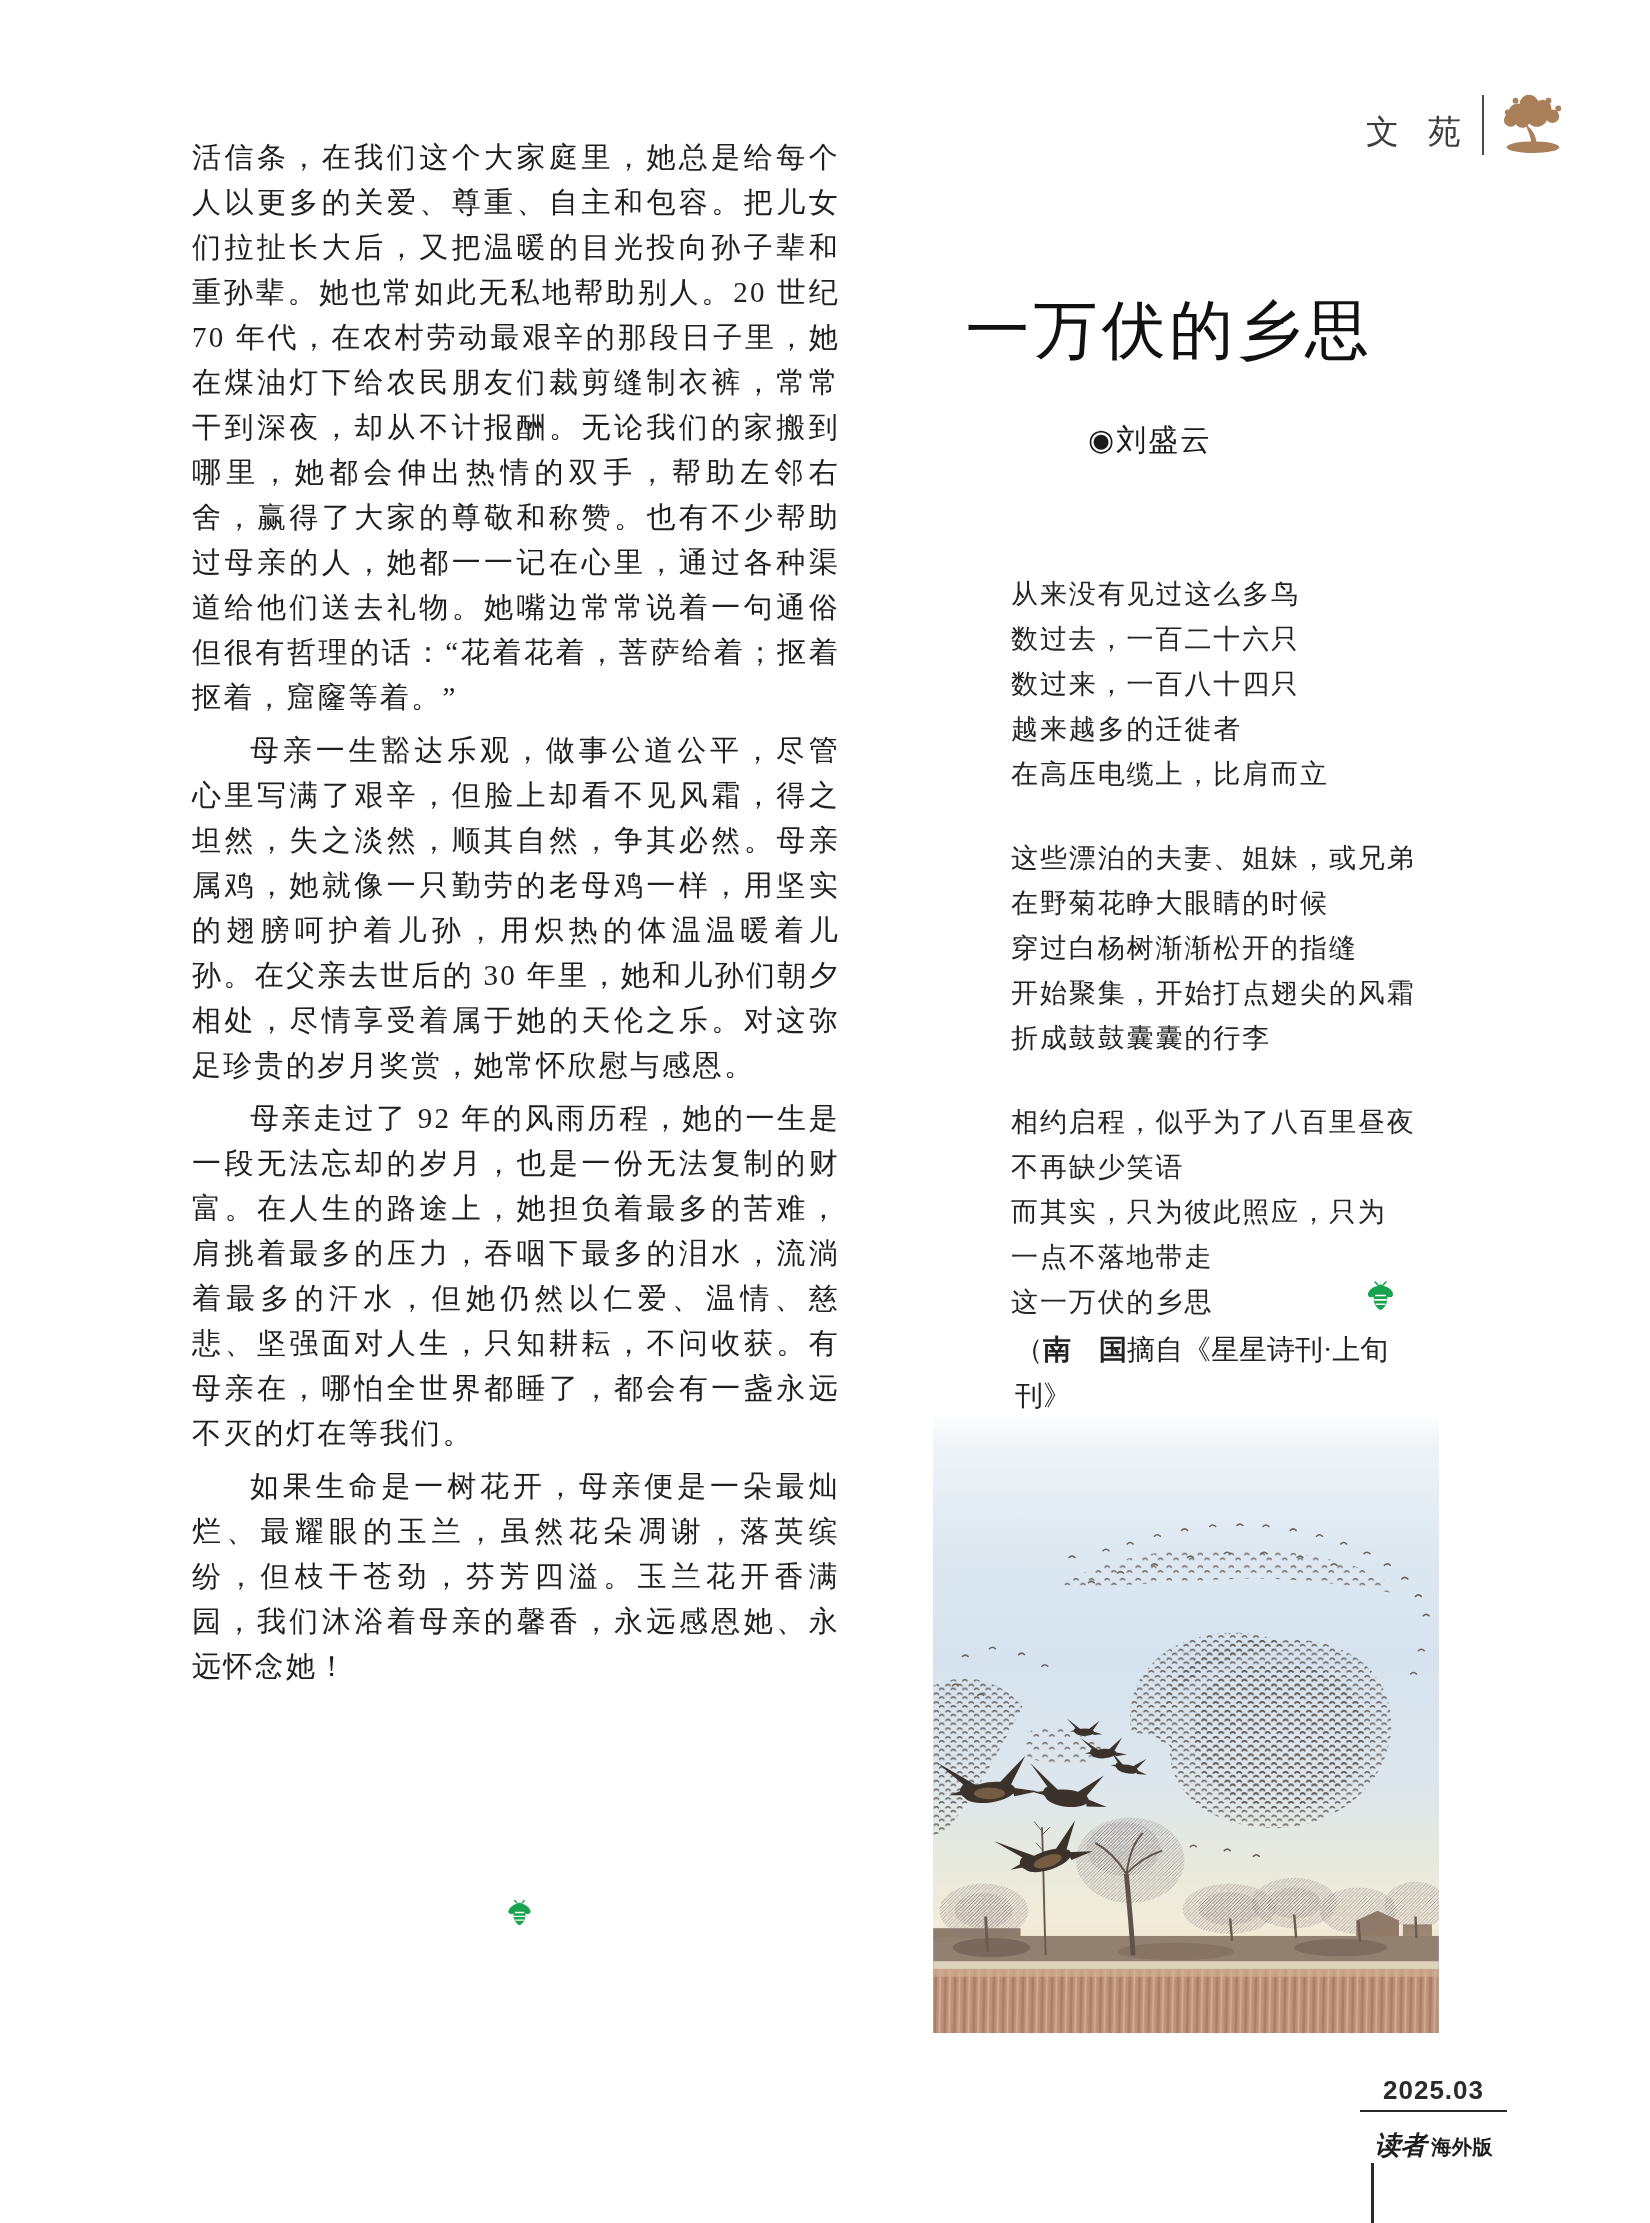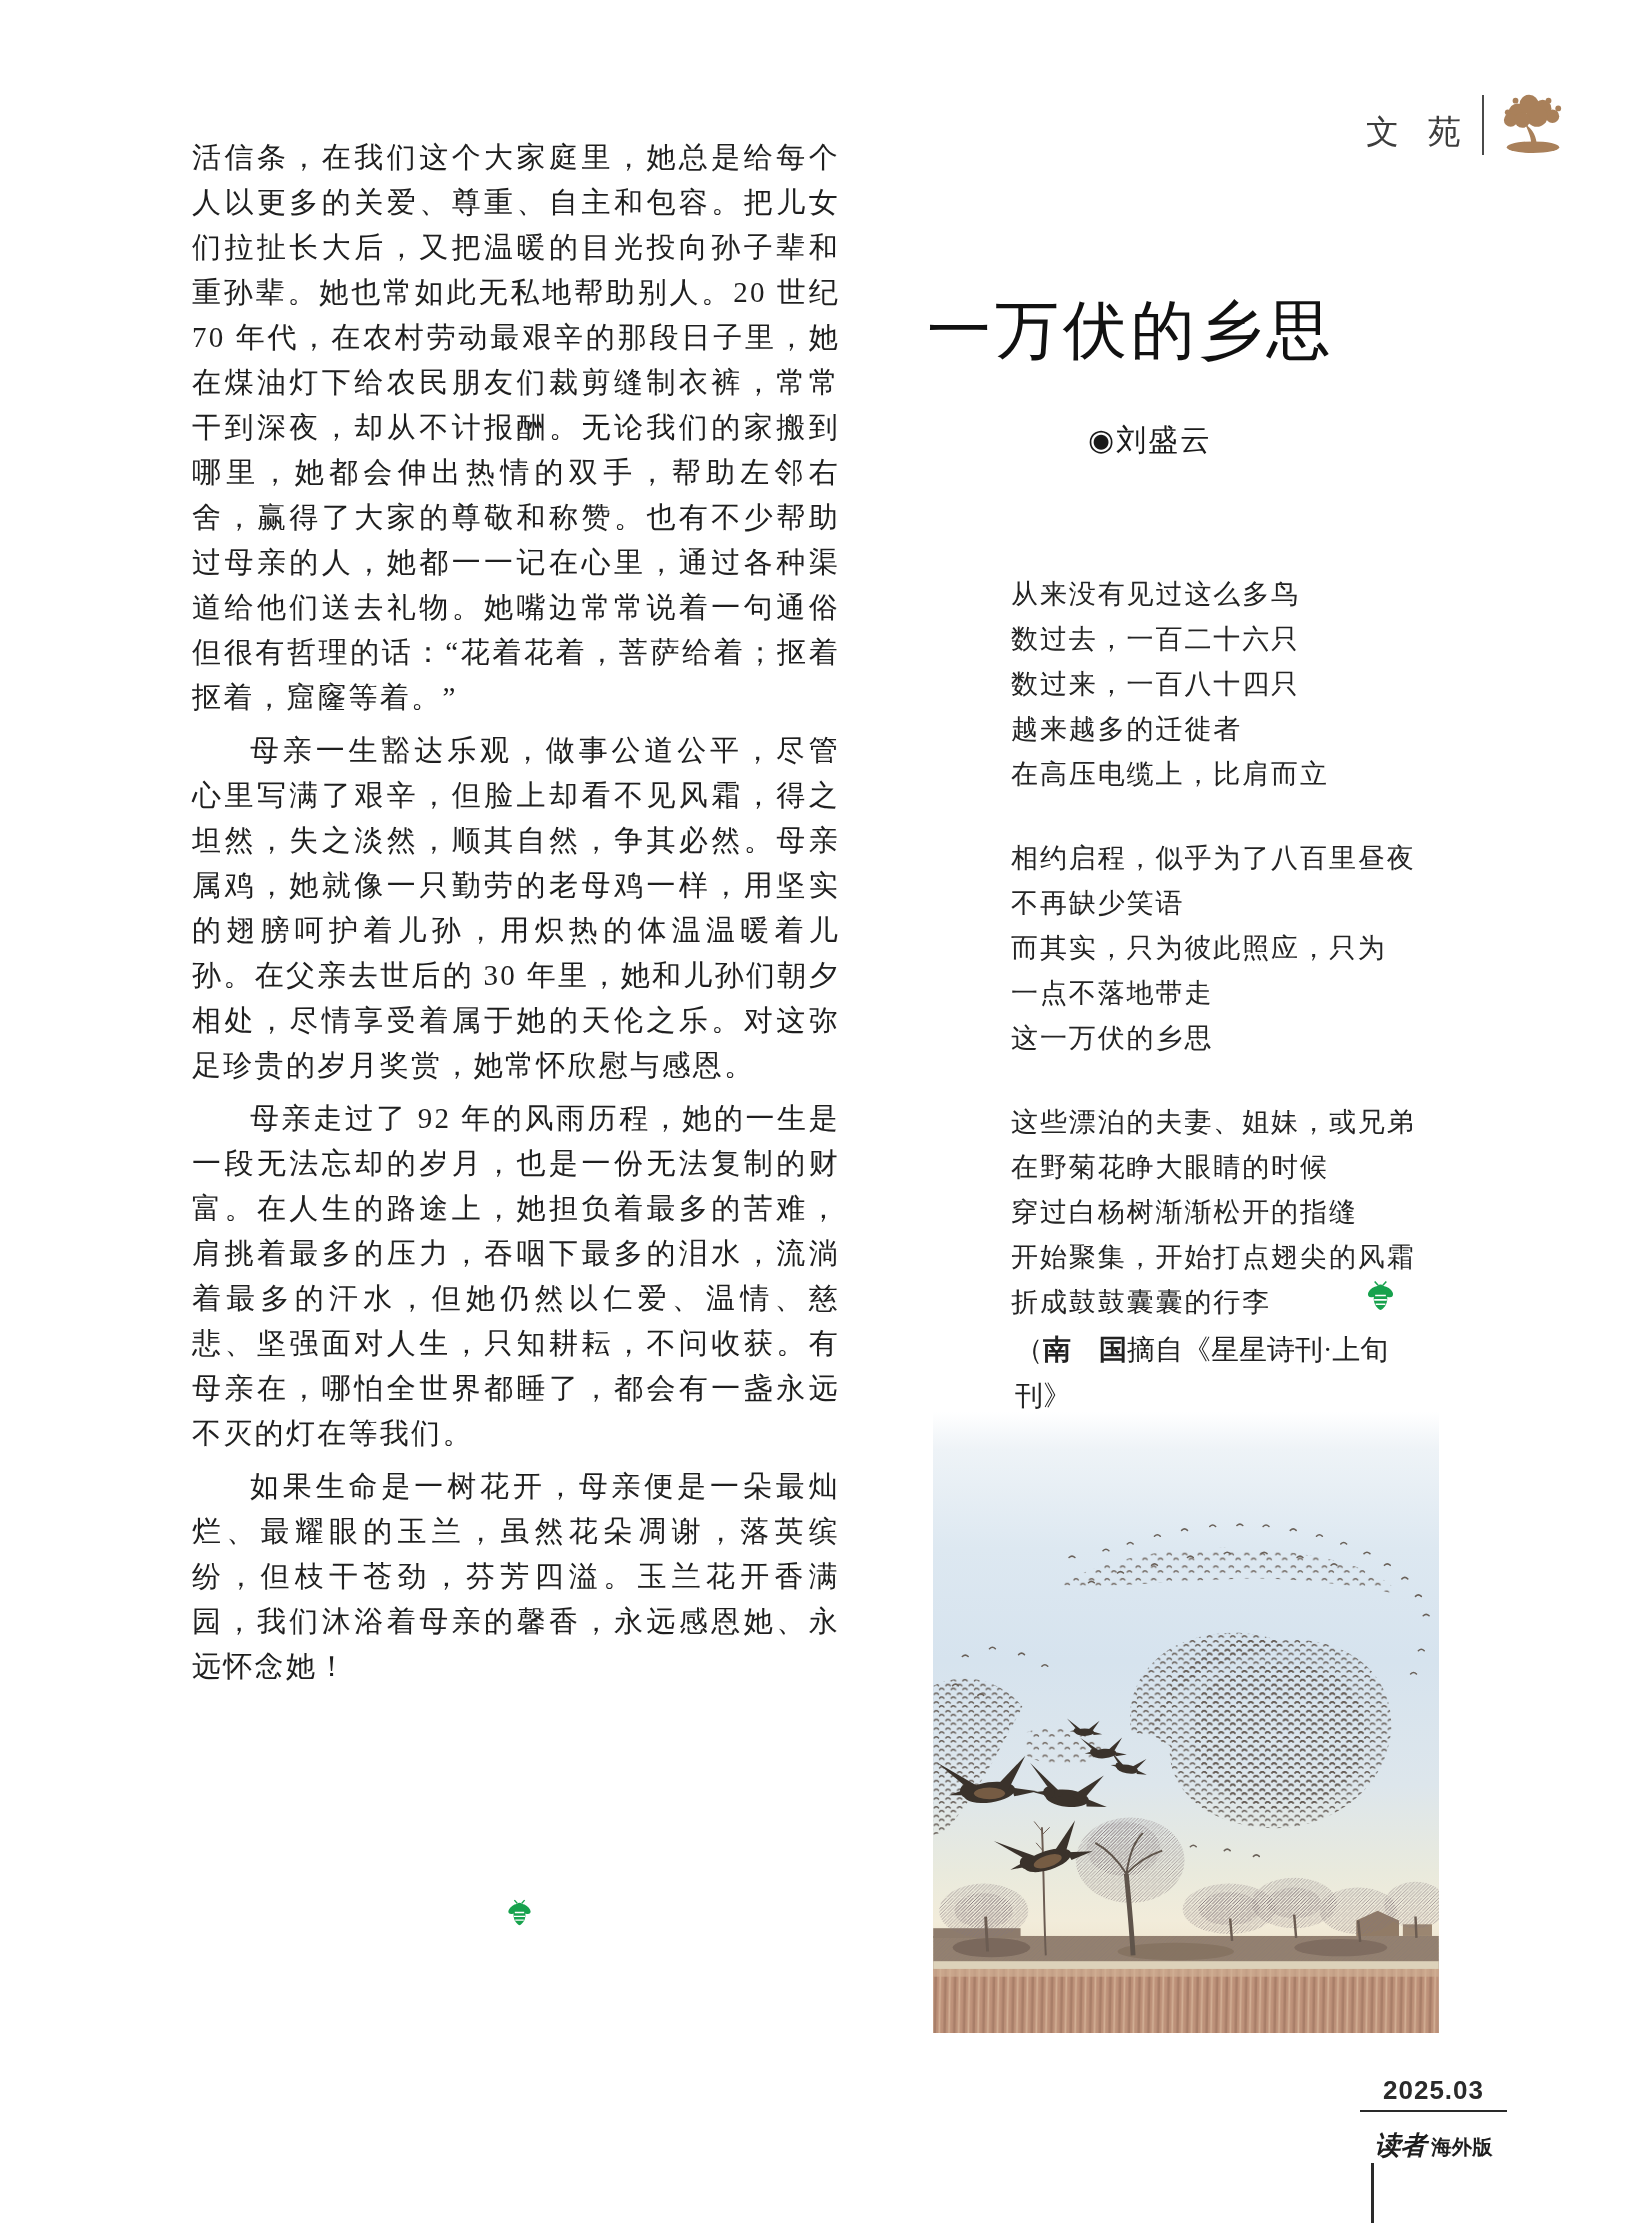--- a/index.html
+++ b/index.html
@@ -15,21 +15,21 @@
   
   .left-col{position:absolute;left:184px;top:127px;width:664px;
             font-size:29px;line-height:45px;letter-spacing:2.3px;
             text-align:justify;text-justify:inter-character;color:#1f1f1f;}
   .left-col p{margin:8px;text-indent:2em;}
   .left-col p.first{text-indent:0;}
   .hei{font-family:"Liberation Sans",sans-serif;font-weight:bold;}
 
   
   .poem-title{position:absolute;left:927px;top:293px;width:446px;margin:0;
-              font-size:64px;font-weight:normal;color:#111;text-align:left;
+              font-size:64px;font-weight:normal;color:#111;text-align:right;
               letter-spacing:3.9px;line-height:1.2;}
   .poem-author{position:absolute;left:927px;top:420px;width:446px;text-align:center;
                font-size:30px;color:#1a1a1a;letter-spacing:1.9px;}
   .poem{position:absolute;left:1011px;top:572px;font-size:27px;line-height:45px;
         letter-spacing:1.9px;color:#242424;}
   .stanza + .stanza{margin-top:39px;}
   .poem-attr{position:absolute;left:933px;top:1327px;width:487px;
              font-size:28px;line-height:46px;color:#222;}
   .attr-line1{padding-left:82px;}
 
@@ -107,32 +107,32 @@
 
   <div class="poem">
     <div class="stanza">
       <div>从来没有见过这么多鸟</div>
       <div>数过去，一百二十六只</div>
       <div>数过来，一百八十四只</div>
       <div>越来越多的迁徙者</div>
       <div>在高压电缆上，比肩而立</div>
     </div>
     <div class="stanza">
+      <div>这些漂泊的夫妻、姐妹，或兄弟</div>
+      <div>在野菊花睁大眼睛的时候</div>
+      <div>穿过白杨树渐渐松开的指缝</div>
+      <div>开始聚集，开始打点翅尖的风霜</div>
+      <div>折成鼓鼓囊囊的行李</div>
+    </div>
+    <div class="stanza">
       <div>相约启程，似乎为了八百里昼夜</div>
       <div>不再缺少笑语</div>
       <div>而其实，只为彼此照应，只为</div>
       <div>一点不落地带走</div>
       <div>这一万伏的乡思</div>
-    </div>
-    <div class="stanza">
-      <div>这些漂泊的夫妻、姐妹，或兄弟</div>
-      <div>在野菊花睁大眼睛的时候</div>
-      <div>穿过白杨树渐渐松开的指缝</div>
-      <div>开始聚集，开始打点翅尖的风霜</div>
-      <div>折成鼓鼓囊囊的行李</div>
     </div>
   </div>
 
   <svg class="bee bee-right" width="33" height="33" viewBox="0 0 34 34">
     <g fill="#17a24d">
       <ellipse cx="11" cy="13" rx="8" ry="4.5" transform="rotate(-35 11 13)"></ellipse>
       <ellipse cx="23" cy="13" rx="8" ry="4.5" transform="rotate(35 23 13)"></ellipse>
       <circle cx="17" cy="9" r="3.4"></circle>
       <path d="M14.5 6.5 L11 2.5 M19.5 6.5 L23 2.5" stroke="#17a24d" stroke-width="1.6" fill="none"></path>
       <path d="M17 12 C22 12 24 16 24 20 C24 26 20.5 30.5 17 32 C13.5 30.5 10 26 10 20 C10 16 12 12 17 12 Z"></path>

